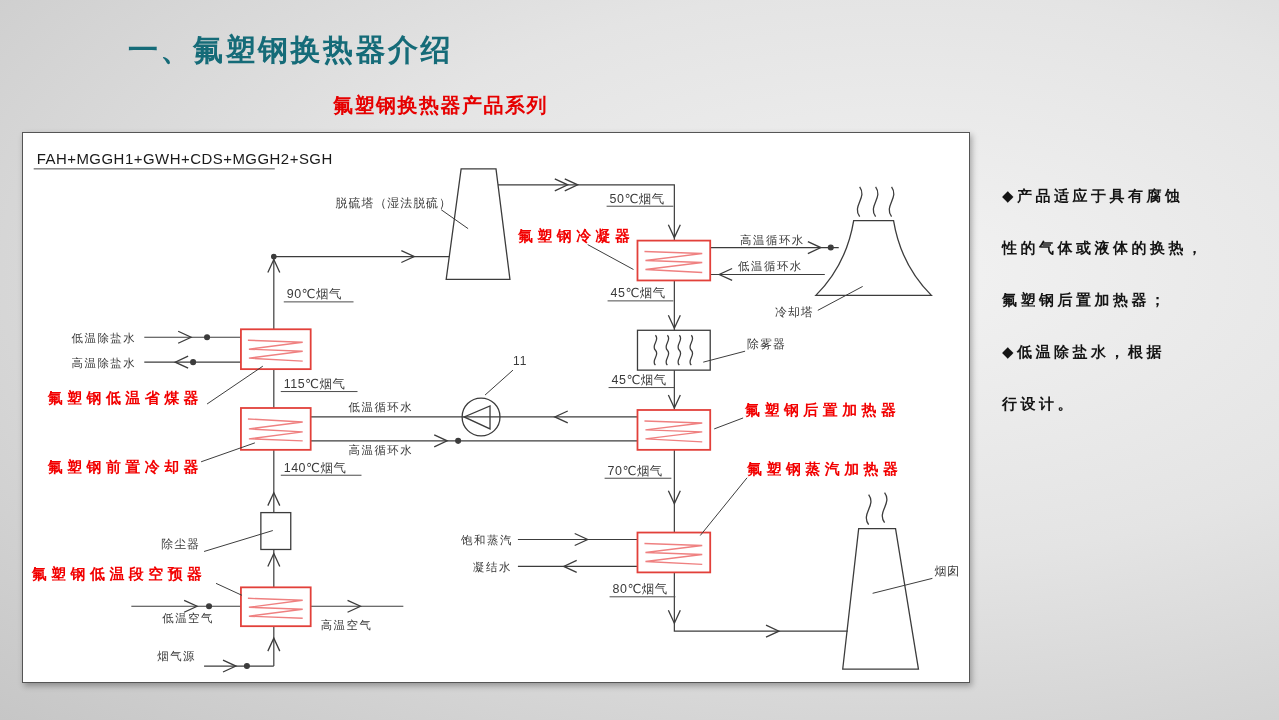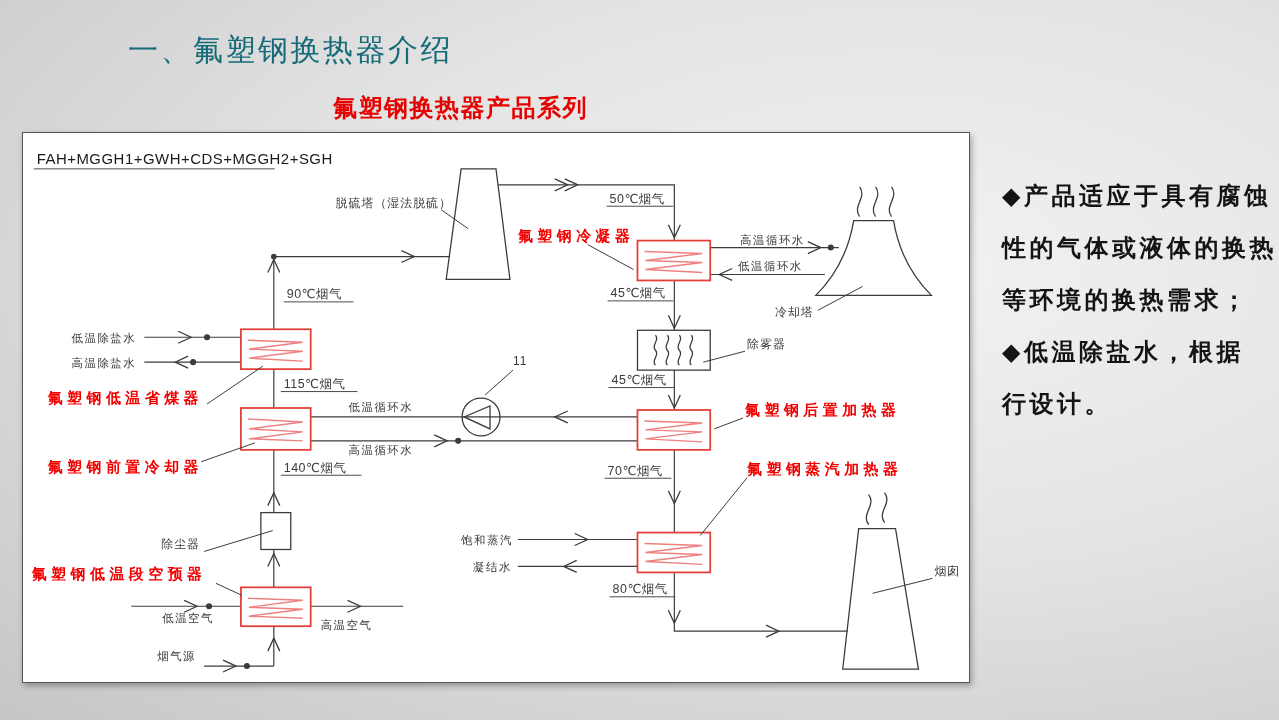--- a/index.html
+++ b/index.html
@@ -3,35 +3,35 @@
 <meta charset="utf-8">
 <style>
   html,body{margin:0;padding:0;}
   .slide{
     position:relative; width:1279px; height:720px; overflow:hidden;
     background: radial-gradient(ellipse at 70% 38%, #f2f2f2 0%, #e4e4e4 45%, #c6c6c6 100%);
     font-family:"Liberation Sans","DejaVu Sans",sans-serif;
   }
   .title{
     position:absolute; left:128px; top:30px;
-    font-size:30px; font-weight:normal; letter-spacing:2.5px; color:#156b78;
+    font-size:30px; font-weight:bold; letter-spacing:2.5px; color:#156b78;
   }
   .subtitle{
     position:absolute; left:333px; top:92px;
-    font-size:24px; font-weight:bold; letter-spacing:1.5px; color:#e60000;
+    font-size:20px; font-weight:bold; letter-spacing:1.5px; color:#e60000;
   }
   .panel{
     position:absolute; left:22px; top:132px; width:946px; height:549px;
     background:#ffffff; border:1px solid #555;
     box-shadow:2px 3px 6px rgba(0,0,0,0.30);
   }
   .panel svg{display:block;}
   .notes{
     position:absolute; left:1002px; top:170px; width:262px;
-    color:#141414; font-size:24px; font-weight:bold; letter-spacing:3.5px;
+    color:#141414; font-size:15px; font-weight:bold; letter-spacing:3.5px;
   }
   .note-line{height:52px; line-height:52px; white-space:nowrap;}
   
   text{font-family:"Liberation Sans","DejaVu Sans",sans-serif;}
   .hdr{font-size:15px; fill:#1a1a1a; letter-spacing:0.5px;}
   .lbl{font-size:12px; fill:#3a3a3a; letter-spacing:1px;}
   .sm{font-size:11.5px; fill:#3a3a3a; letter-spacing:1.5px;}
   .tmp{font-size:12.5px; fill:#3a3a3a; letter-spacing:0.5px;}
   .redlbl{font-size:15px; font-weight:bold; fill:#f20000; letter-spacing:4.5px;}
   .pipe{stroke:#3c3c3c; stroke-width:1.2; fill:none;}
@@ -234,18 +234,18 @@
         <text class="sm" x="139" y="491">低温空气</text>
         <text class="sm" x="298" y="498">高温空气</text>
         <text class="sm" x="134" y="529">烟气源</text>
       </g>
     </svg>
   </div>
 
   <div class="notes">
     <div class="note-line">◆产品适应于具有腐蚀</div>
     <div class="note-line">性的气体或液体的换热，</div>
-    <div class="note-line">等环境的换热需求；</div>
+    <div class="note-line">氟塑钢后置加热器；</div>
     <div class="note-line">◆低温除盐水，根据</div>
     <div class="note-line">行设计。</div>
   </div>
 
 </div>
 
 </body></html>

